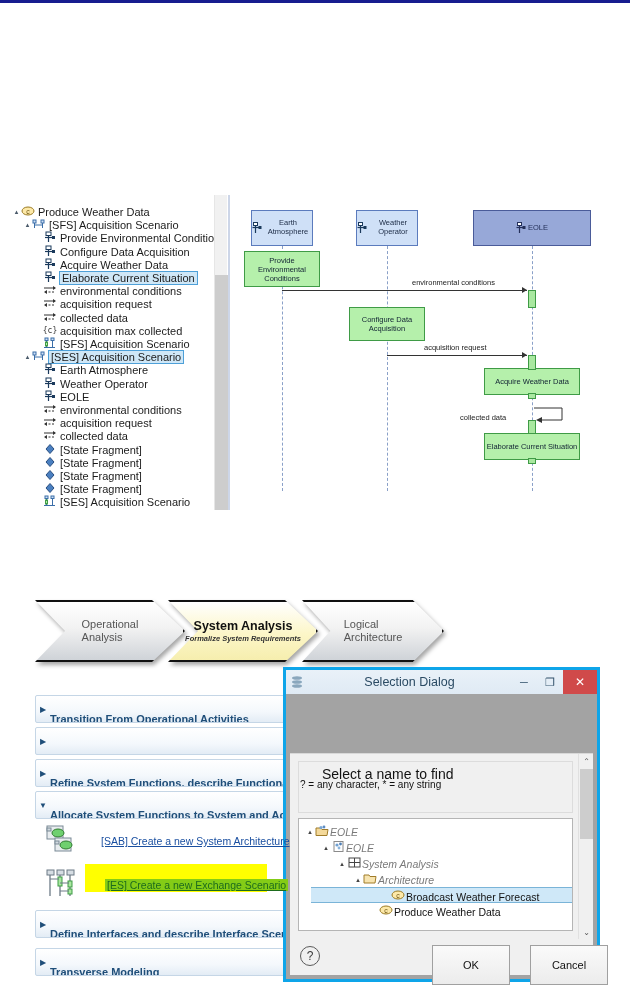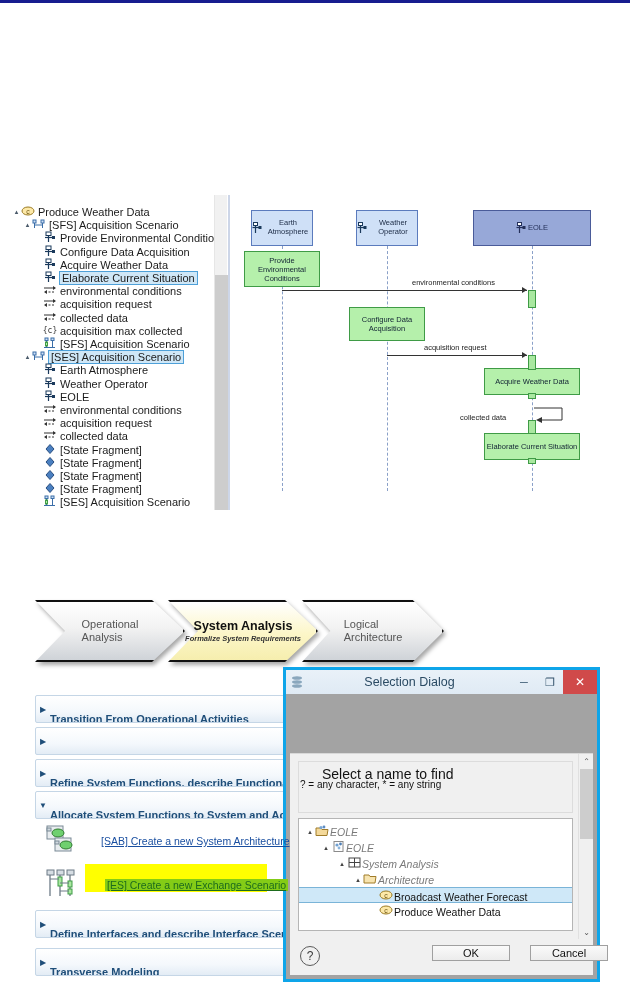--- a/index.html
+++ b/index.html
@@ -106,34 +106,34 @@
 
   #dlg-tree { position:absolute; left:8px; top:64px; right:20px; bottom:8px; background:#fff;
               border:1px solid #b5b5b5; overflow:hidden; }
   .dt-row { position:absolute; height:16px; line-height:16px; white-space:nowrap; font-size:10.5px; }
   .dt-row .tw { display:inline-block; width:10px; text-align:center; font-size:7px; color:#444;
                 vertical-align:middle; }
   .dt-row .ic { display:inline-block; width:15px; vertical-align:middle; }
   .dt-row .lbl { vertical-align:middle; color:#7a7a7a; font-style:italic; }
   .dt-row.leaf .lbl { color:#111; font-style:normal; }
   .dt-row.sel { background:#cfe8f8; border-top:1px solid #7ab4d8; border-bottom:1px solid #7ab4d8;
-                left:0; right:0; }
+                left:12px; right:0; }
 
   #dlg-sb { position:absolute; right:4px; top:84px; width:15px; bottom:40px; background:#f0f0f0;
             border-left:1px solid #e0e0e0; }
   #dlg-sb .up, #dlg-sb .dn { position:absolute; left:0; width:15px; height:14px;
         display:flex; align-items:center; justify-content:center; font-size:8px; color:#555; }
   #dlg-sb .up { top:0; } #dlg-sb .dn { bottom:0; }
   #dlg-sb .thumb { position:absolute; left:1px; top:15px; width:13px; height:70px; background:#cdcdcd; }
 
   #dlg-foot { position:absolute; left:4px; right:4px; bottom:4px; height:36px; background:#f0f0f0; }
   #dlg-foot .help { position:absolute; left:10px; top:7px; width:20px; height:20px;
       border:1.5px solid #5a5a5a; border-radius:50%; color:#3a3a3a; font-size:12px;
       display:flex; align-items:center; justify-content:center; }
-  .dbtn { position:absolute; top:6px; width:78px; height:16px;
+  .dbtn { position:absolute; top:6px; width:78px; height:40px;
           background: linear-gradient(180deg,#fafafa 0%,#ececec 100%);
           border:1px solid #a0a0a0; font-size:11px; color:#111;
           display:flex; align-items:center; justify-content:center; }
 </style>
 </head>
 <body>
 
 <div id="page">
 
   <div class="topbar-line"></div>

